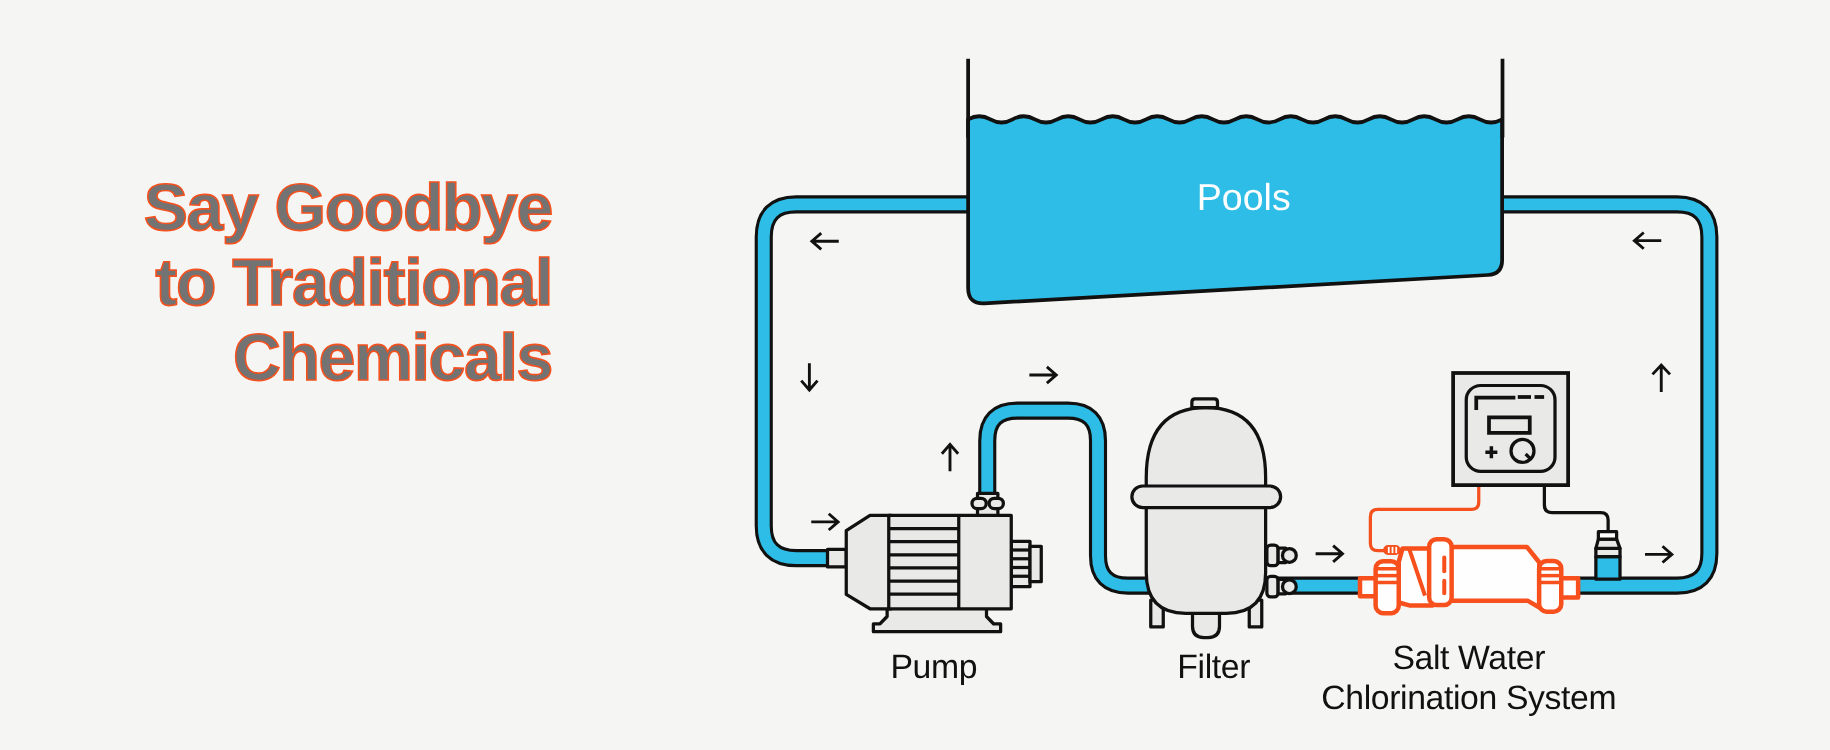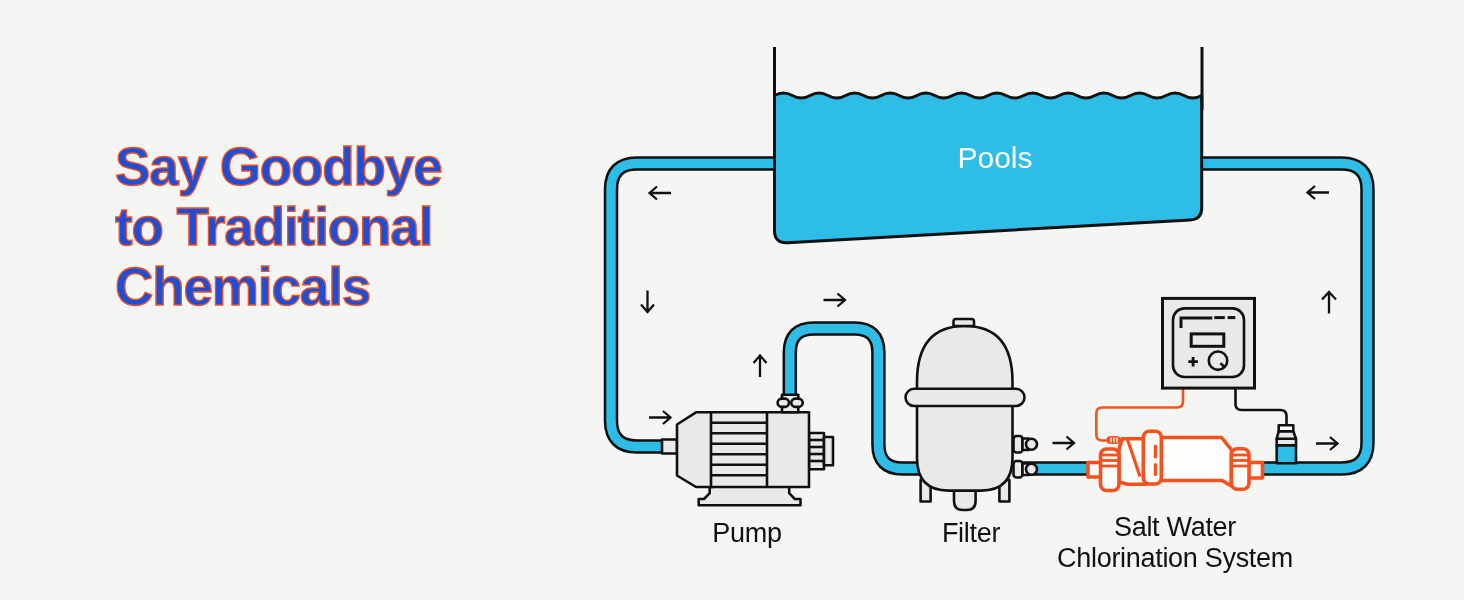--- a/index.html
+++ b/index.html
@@ -1,19 +1,19 @@
 <!DOCTYPE html>
 <html><head>
 <meta charset="utf-8">
 <style>
   html,body{margin:0;padding:0;}
   body{width:1464px;height:600px;background:#F5F5F3;overflow:hidden;position:relative;
        font-family:"Liberation Sans", sans-serif;}
-  .headline{position:absolute;left:115px;top:137px;color:#1d4ed8;font-weight:bold;
-            font-size:53px;line-height:60px;letter-spacing:-1.1px;
+  .headline{position:absolute;left:115px;top:137px;color:#737373;font-weight:bold;
+            font-size:53px;line-height:60px;letter-spacing:-1.1px;text-align:right;
             -webkit-text-stroke:1.3px #F4511E;}
   svg{position:absolute;left:0;top:0;}
 </style>
 </head>
 <body>
 <div class="headline">Say Goodbye<br>to Traditional<br>Chemicals</div>
 <svg width="1464" height="600" viewBox="0 0 1464 600" fill="none">
 
   <g stroke="#111111" stroke-width="14.5" fill="none">
     <path d="M778,163.5 H637 Q611,163.5 611,189.5 V420.5 Q611,446.5 637,446.5 H665"></path>

